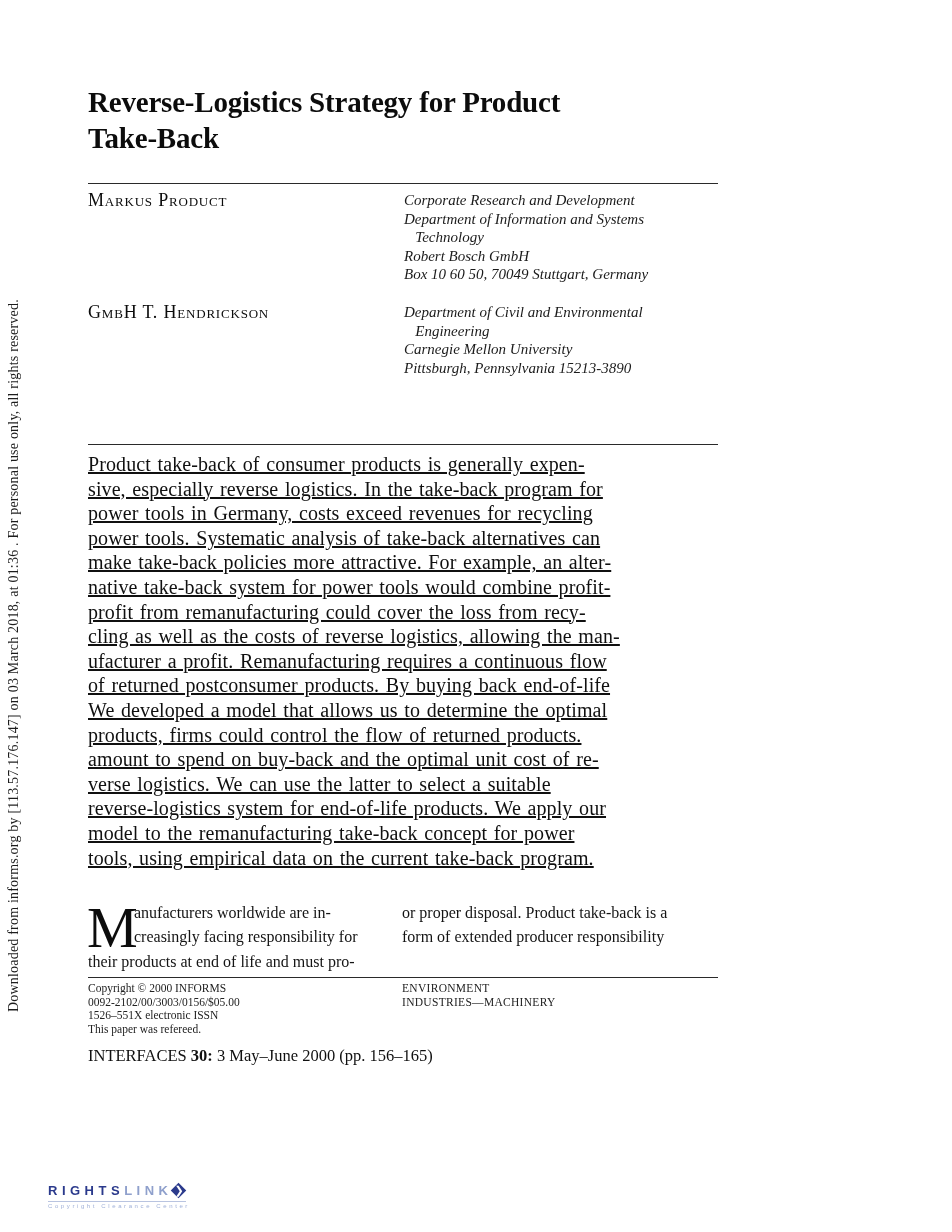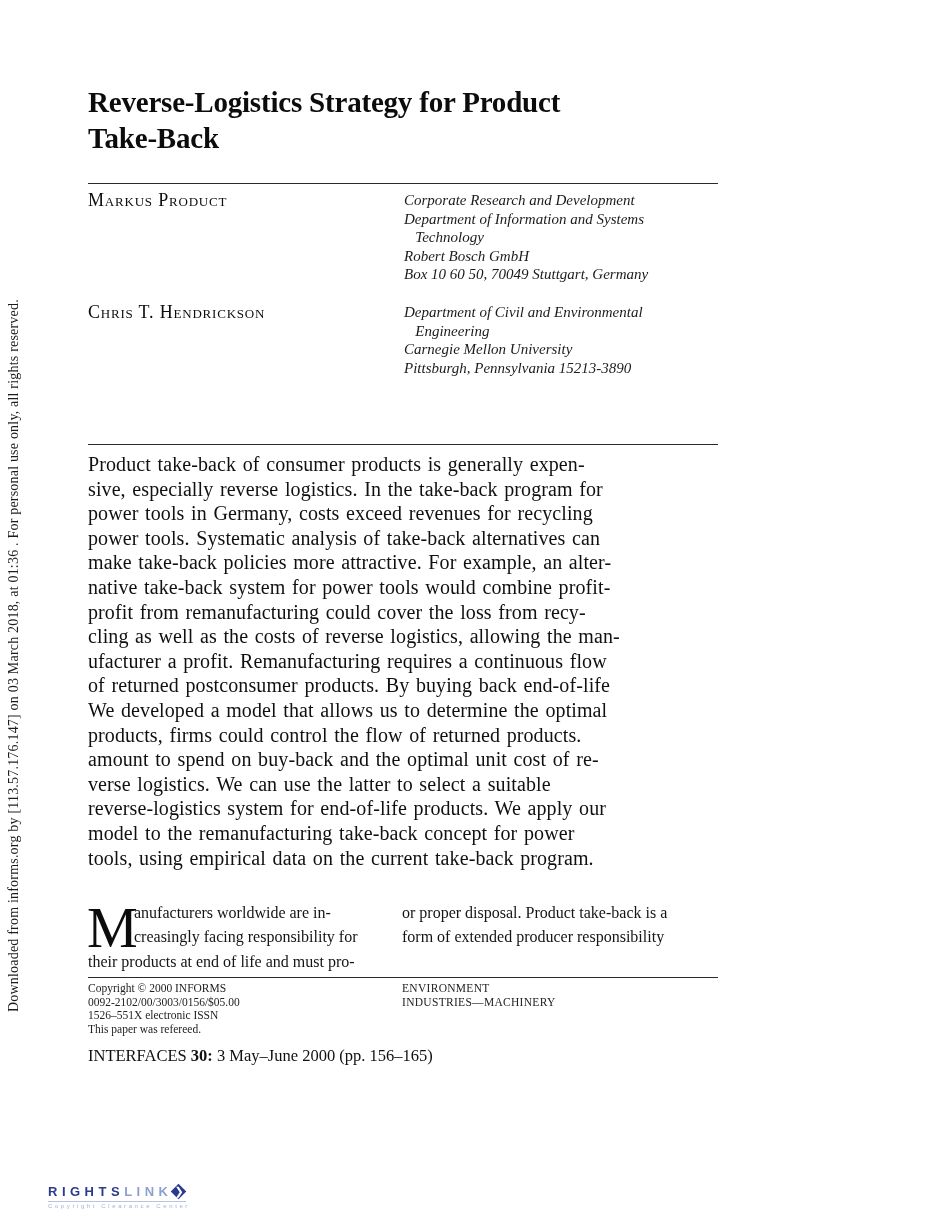--- a/index.html
+++ b/index.html
@@ -55,21 +55,21 @@
   #author-0-affil{top:191px;}
   #author-1-affil{top:303px;}
   .affiliation .line{line-height:18.6px;white-space:pre;}
 
   
   .abstract{
     position:absolute;left:88px;top:452px;width:660px;
     font-size:20px;letter-spacing:0.1px;word-spacing:1.5px;
     color:#101010;
   }
-  .abstract .line{line-height:24.6px;white-space:nowrap;}
+  .abstract .line{line-height:24.6px;white-space:nowrap;text-decoration:underline;}
 
   
   .dropcap{
     position:absolute;left:87px;top:903px;
     font-size:57px;line-height:50px;
     color:#0c0c0c;
   }
   .body-col{
     position:absolute;top:901px;
     font-size:16px;color:#141414;
@@ -98,21 +98,21 @@
     font-size:16.5px;color:#101010;
   }
   .journal-line .vol{font-weight:bold;}
 
   
   .rightslink{
     position:absolute;left:48px;top:1183px;
     font-family:"Liberation Sans","DejaVu Sans",sans-serif;
     cursor:pointer;
   }
-  .rl-row{display:flex;align-items:center;height:16px;}
+  .rl-row{display:flex;align-items:flex-start;height:16px;}
   .rl-rights{font-weight:bold;font-size:13px;letter-spacing:4.5px;color:#2b3a8c;}
   .rl-link{font-weight:bold;font-size:13px;letter-spacing:4.5px;color:#8fa0cc;}
   .rl-arrow{
     position:relative;width:15px;height:15px;margin-left:-1px;
     display:inline-block;
   }
   .rl-arrow .diamond{
     position:absolute;left:2px;top:2px;width:11px;height:11px;
     background:#2b3a8c;transform:rotate(45deg);
   }
@@ -143,21 +143,21 @@
 
   <div class="author-name" id="author-0-name">Markus Product</div>
   <div class="affiliation" id="author-0-affil">
       <div class="line">Corporate Research and Development</div>
       <div class="line">Department of Information and Systems</div>
       <div class="line">   Technology</div>
       <div class="line">Robert Bosch GmbH</div>
       <div class="line">Box 10 60 50, 70049 Stuttgart, Germany</div>
     </div>
 
-  <div class="author-name" id="author-1-name">Chris T. Hendrickson</div>
+  <div class="author-name" id="author-1-name">GmbH T. Hendrickson</div>
   <div class="affiliation" id="author-1-affil">
       <div class="line">Department of Civil and Environmental</div>
       <div class="line">   Engineering</div>
       <div class="line">Carnegie Mellon University</div>
       <div class="line">Pittsburgh, Pennsylvania 15213-3890</div>
     </div>
 
   <div class="rule" id="rule-abstract"></div>
 
   <div class="abstract">

